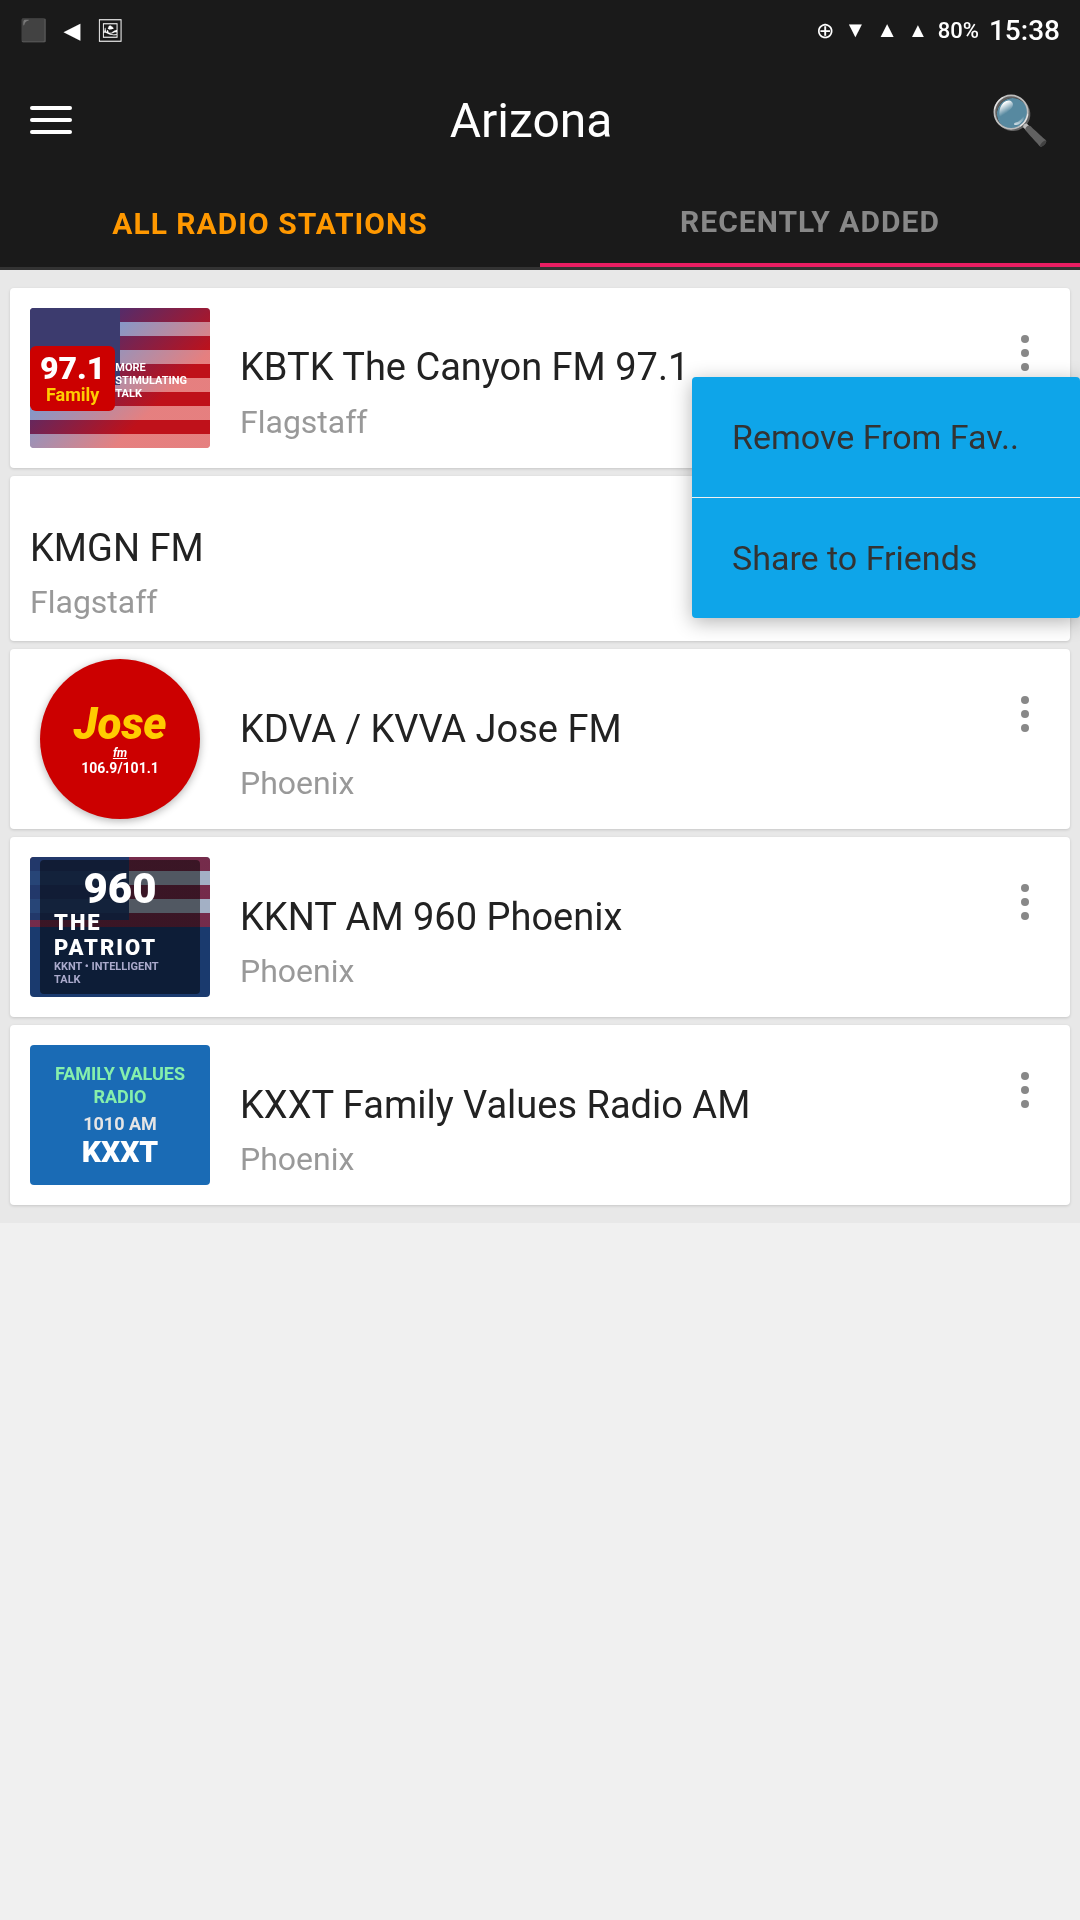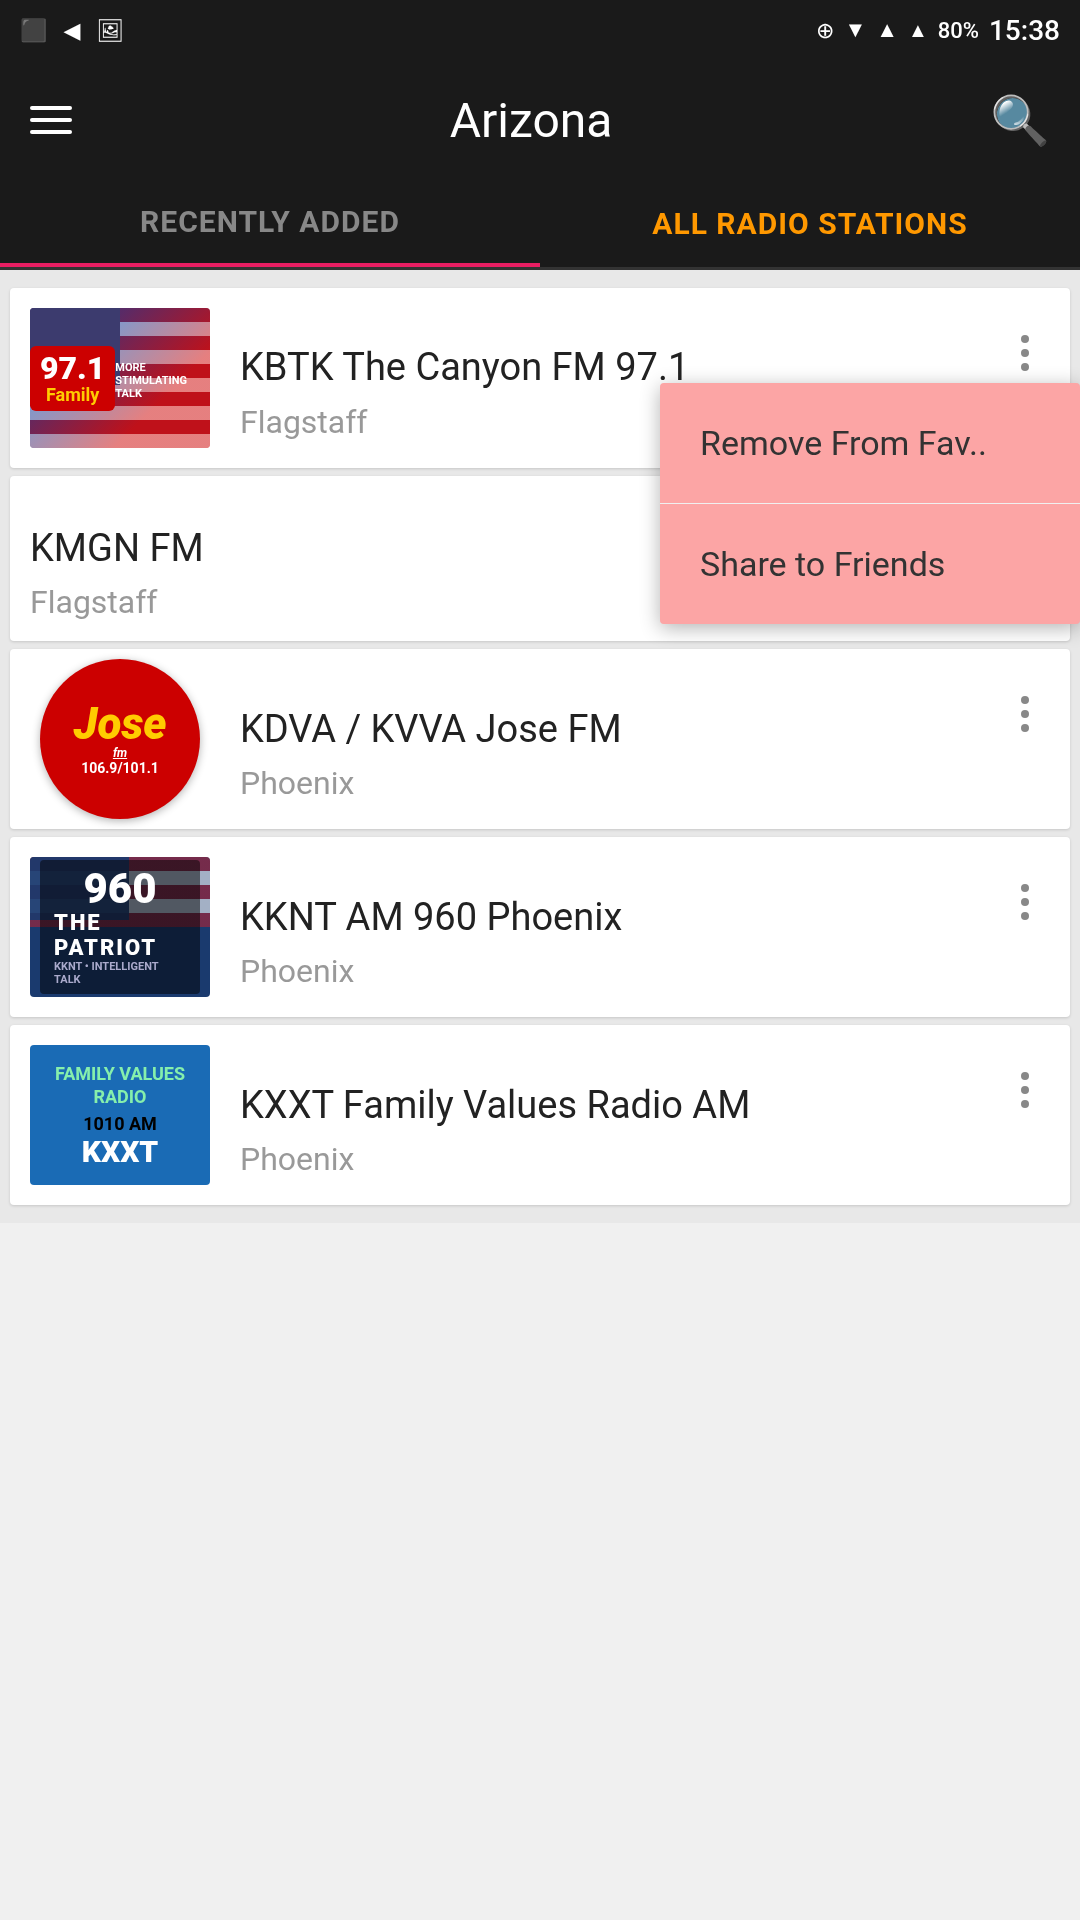--- a/index.html
+++ b/index.html
@@ -255,24 +255,24 @@
       width: 8px;
       height: 8px;
       border-radius: 50%;
       background: #888;
       display: block;
     }
 
     
     .dropdown-menu {
       position: absolute;
-      top: 95px;
+      top: 89px;
       right: -10px;
-      width: 420px;
-      background: #fca5a5;
+      width: 388px;
+      background: #0ea5e9;
       box-shadow: 0 4px 20px rgba(0,0,0,0.3);
       z-index: 100;
       border-radius: 4px;
     }
     .dropdown-item {
       padding: 40px 40px;
       font-size: 34px;
       color: #333;
       cursor: pointer;
       border-bottom: 1px solid #f0f0f0;
@@ -339,25 +339,25 @@
   <div class="hamburger-icon">
     <span></span>
     <span></span>
     <span></span>
   </div>
   <span class="header-title">Arizona</span>
   <span class="search-icon" style="font-size:48px;">🔍</span>
 </div>
 
 <div class="tab-bar">
+  <div class="tab tab-all-stations">
+    <span>ALL RADIO STATIONS</span>
+  </div>
   <div class="tab tab-recently-added">
     <span>RECENTLY ADDED</span>
-  </div>
-  <div class="tab tab-all-stations">
-    <span>ALL RADIO STATIONS</span>
   </div>
 </div>
 
 <div class="station-list">
 
   <div class="station-card" style="position:relative; z-index:10;">
     <div class="station-logo logo-kbtk" style="position:relative; overflow:hidden;">
       <div class="flag-bg"></div>
       <div class="flag-canton"></div>
       <div class="kbtk-content">
@@ -441,21 +441,21 @@
         <span></span>
           <span></span>
           <span></span>
       </div>
     </div>
   </div>
 
   <div class="station-card">
     <div class="station-logo logo-kxxt" style="display:flex; flex-direction:column; align-items:center; justify-content:center; background:#1a6bb5; border-radius:4px;">
       <div style="font-size:18px; font-weight:700; color:#86efac; text-align:center; line-height:1.3;">FAMILY VALUES<br>RADIO</div>
-      <div style="font-size:18px; color:#000000; margin-top:4px;">1010 AM</div>
+      <div style="font-size:18px; color:#e5e5e5; margin-top:4px;">1010 AM</div>
       <div style="font-size:30px; font-weight:900; color:white;">KXXT</div>
     </div>
     <div class="station-info">
       <div class="station-name">KXXT Family Values Radio AM</div>
       <div class="station-location">Phoenix</div>
     </div>
     <div class="more-button">
       <div class="three-dots">
         <span></span>
           <span></span>

